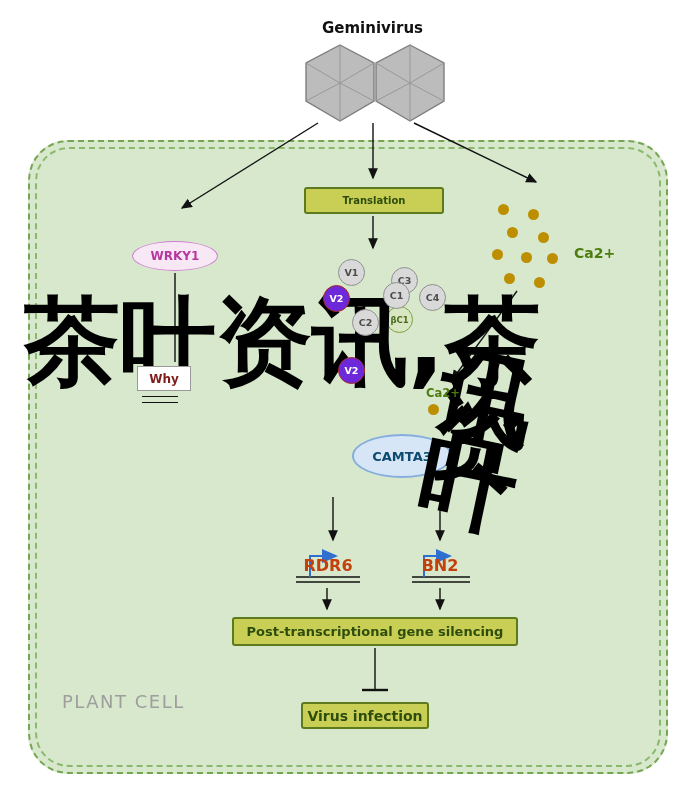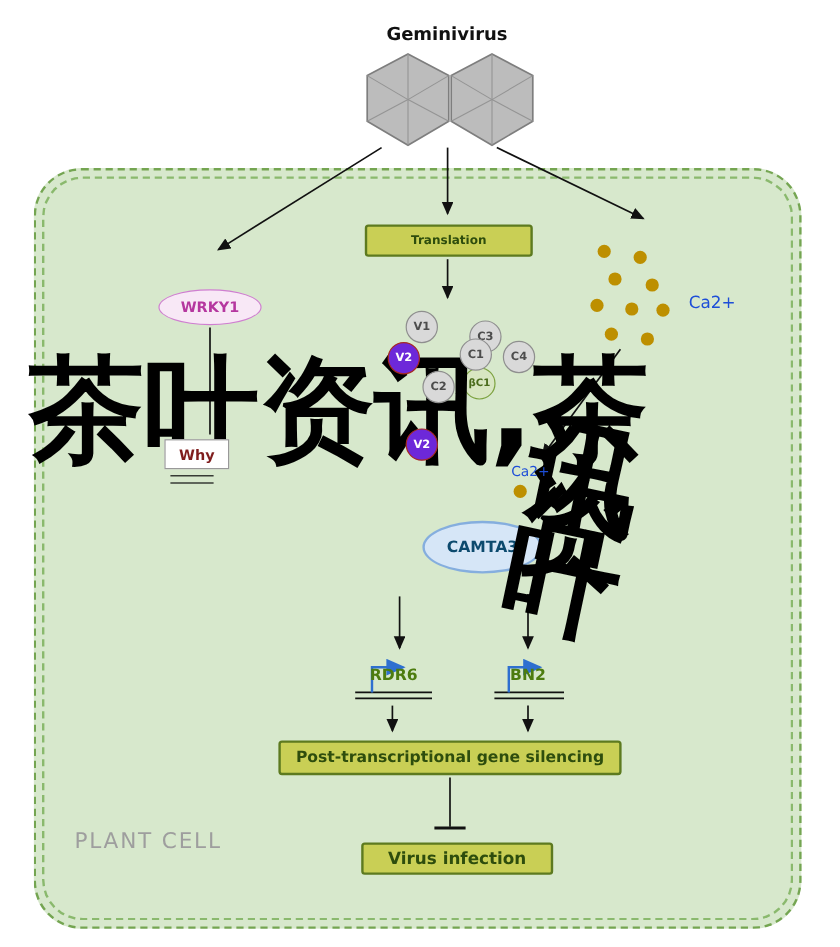--- a/index.html
+++ b/index.html
@@ -21,40 +21,40 @@
   }
   
   .virus-title{left:280px;top:19px;width:185px;text-align:center;font-size:15px;font-weight:600;}
   
   .pbox{
     background:#c9cf55;border:2px solid #5d7a1f;border-radius:3px;box-sizing:border-box;
     color:#2e4d0d;font-weight:bold;display:flex;align-items:center;justify-content:center;
   }
   .pbox-translation{left:304px;top:187px;width:140px;height:27px;font-size:10px;}
   .pbox-ptgs{left:232px;top:617px;width:286px;height:29px;font-size:13px;}
-  .pbox-vi{left:301px;top:702px;width:160px;height:27px;font-size:14px;}
+  .pbox-vi{left:301px;top:702px;width:128px;height:27px;font-size:14px;}
   
   .ellipse{display:flex;align-items:center;justify-content:center;border-radius:50%;box-sizing:border-box;font-weight:bold;}
   .wrky1{left:132px;top:241px;width:86px;height:30px;background:#f8e8f6;border:1.5px solid #cf7fd0;color:#b5379f;font-size:12px;}
   .camta3{left:352px;top:434px;width:100px;height:44px;background:#d6e6f7;border:2px solid #85aede;color:#0c4a6e;font-size:13px;}
   
   .pcircle{
     position:absolute;width:27px;height:27px;border-radius:50%;box-sizing:border-box;
     display:flex;align-items:center;justify-content:center;font-size:9.5px;font-weight:bold;
   }
   .pcircle.gray{background:#d9d9d9;border:1.5px solid #8f8f8f;color:#4d4d4d;}
   .pcircle.red{background:#6d28d9;border:1.5px solid #a82a22;color:#fff;}
   .pcircle.green{background:#d8e6c2;border:1.5px solid #7ca23f;color:#4a6b1c;font-size:8.5px;}
   
   .ion-dot{position:absolute;width:11px;height:11px;border-radius:50%;background:#bd8f00;}
-  .ca-label{color:#1d4ed8;font-weight:normal;}
+  .ca-label{color:#4d7c0f;font-weight:bold;}
   .ca-big{left:574px;top:245px;font-size:14px;}
   .ca-small{left:426px;top:386px;font-size:11.5px;}
   
-  .gene-label{font-weight:bold;color:#4d7c0f;font-size:13px;text-align:center;}
+  .gene-label{font-weight:bold;color:#c2410c;font-size:16px;text-align:center;}
   .rdr6{left:297px;top:556px;width:62px;}
   .bn2{left:411px;top:556px;width:58px;}
   
   .why-box{
     left:137px;top:366px;width:54px;height:25px;background:#fff;border:1px solid #999;box-sizing:border-box;
     display:flex;align-items:center;justify-content:center;font-size:12px;font-weight:bold;color:#7f1d1d;
   }
   .why-lines{left:142px;top:396px;width:36px;height:5px;border-top:1.5px solid #111;border-bottom:1.5px solid #111;}
   
   .cell-caption{left:62px;top:691px;font-size:18px;letter-spacing:1.5px;color:#9e9e9e;}

